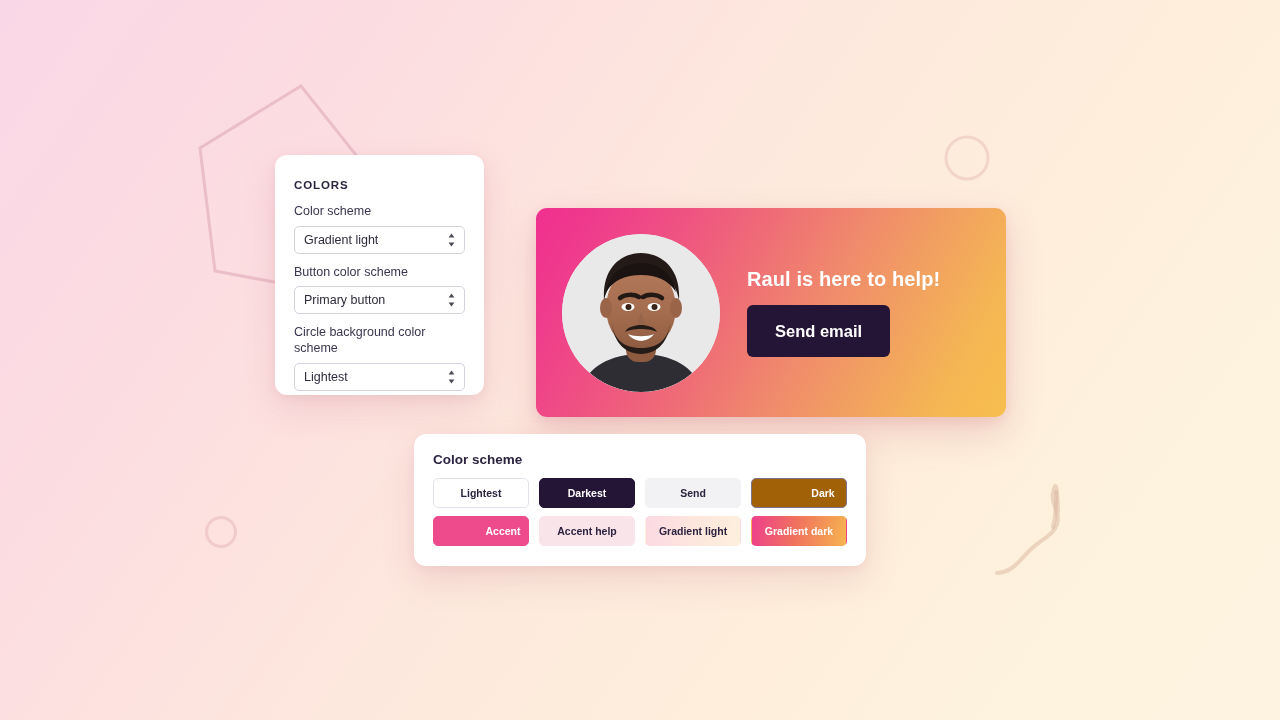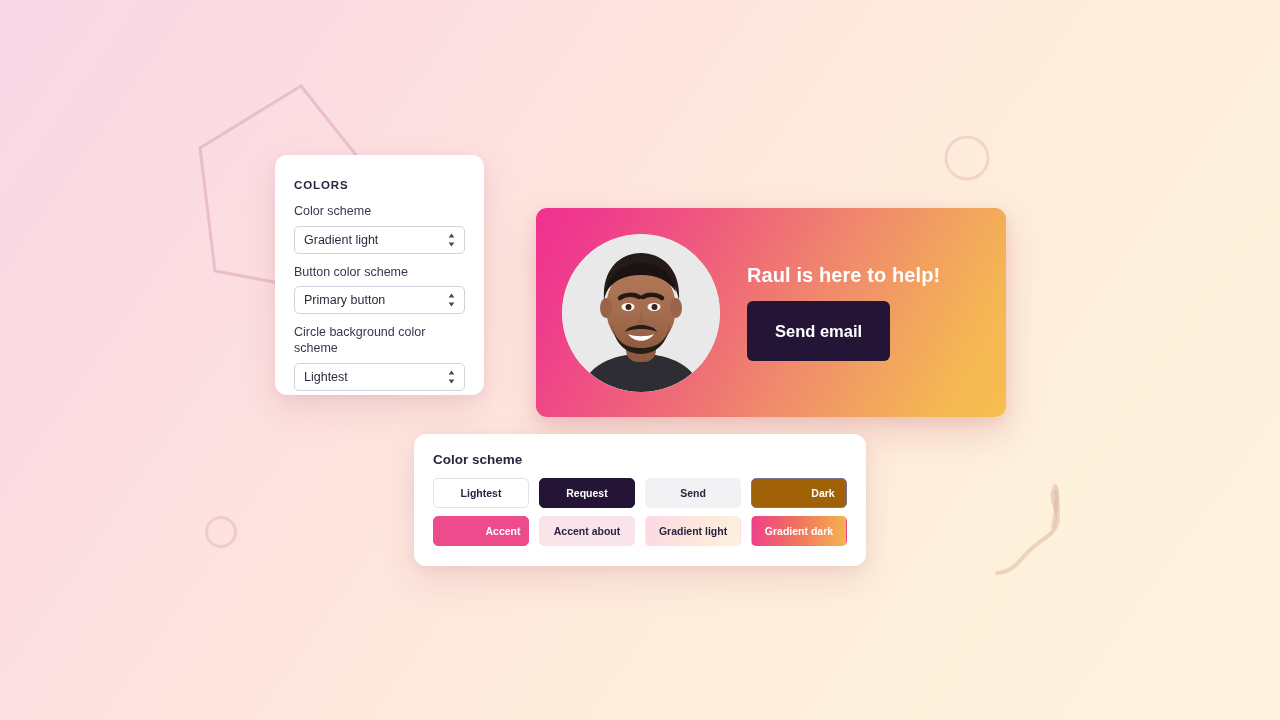--- a/index.html
+++ b/index.html
@@ -136,21 +136,21 @@
     font-size: 15px;
     line-height: 1.42;
     color: #ffffff;
     margin-bottom: 16px;
     max-width: 246px;
   }
   .promo-button {
     display: inline-flex;
     align-items: center;
     justify-content: center;
-    height: 60px;
+    height: 52px;
     padding: 0 28px;
     border: none;
     border-radius: 6px;
     background: #241537;
     color: #ffffff;
     font-family: "Liberation Sans", sans-serif;
     font-size: 16.5px;
     font-weight: bold;
     cursor: pointer;
   }
@@ -290,21 +290,21 @@
   <div class="promo-body">
     <div class="promo-title">Raul is here to help!</div>
     <button class="promo-button">Send email</button>
   </div>
 </div>
 
 <div class="palette-card">
   <div class="palette-title">Color scheme</div>
   <div class="swatch-grid">
     <div class="swatch" style="background: rgb(255, 255, 255); color: rgb(43, 35, 64); border-color: rgb(228, 225, 234);">Lightest</div>
-    <div class="swatch" style="background: rgb(36, 21, 55); color: rgb(255, 255, 255); border-color: rgb(36, 21, 55);">Request</div>
+    <div class="swatch" style="background: rgb(36, 21, 55); color: rgb(255, 255, 255); border-color: rgb(36, 21, 55);">Darkest</div>
     <div class="swatch" style="background: rgb(242, 242, 244); color: rgb(43, 35, 64); border-color: rgb(242, 242, 244);">Send</div>
     <div class="swatch" style="background: #a16207; color: rgb(255, 255, 255); border-color: rgb(125, 115, 145); padding-left: 48px;">Dark</div>
     <div class="swatch" style="background: rgb(237, 75, 140); color: rgb(255, 255, 255); border-color: rgb(237, 75, 140); padding-left: 44px;">Accent</div>
-    <div class="swatch" style="background: rgb(249, 228, 234); color: rgb(43, 35, 64); border-color: rgb(249, 228, 234);">Accent about</div>
+    <div class="swatch" style="background: rgb(249, 228, 234); color: rgb(43, 35, 64); border-color: rgb(249, 228, 234);">Accent help</div>
     <div class="swatch" style="background: linear-gradient(100deg, rgb(252, 217, 227) 0%, rgb(253, 230, 221) 50%, rgb(253, 240, 221) 100%); color: rgb(43, 35, 64); border-color: transparent;">Gradient light</div>
     <div class="swatch" style="background: linear-gradient(100deg, rgb(238, 63, 140) 0%, rgb(240, 112, 95) 45%, rgb(246, 180, 79) 100%); color: rgb(255, 255, 255); border-color: transparent;">Gradient dark</div>
   </div>
 </div>
 
 </body></html>

